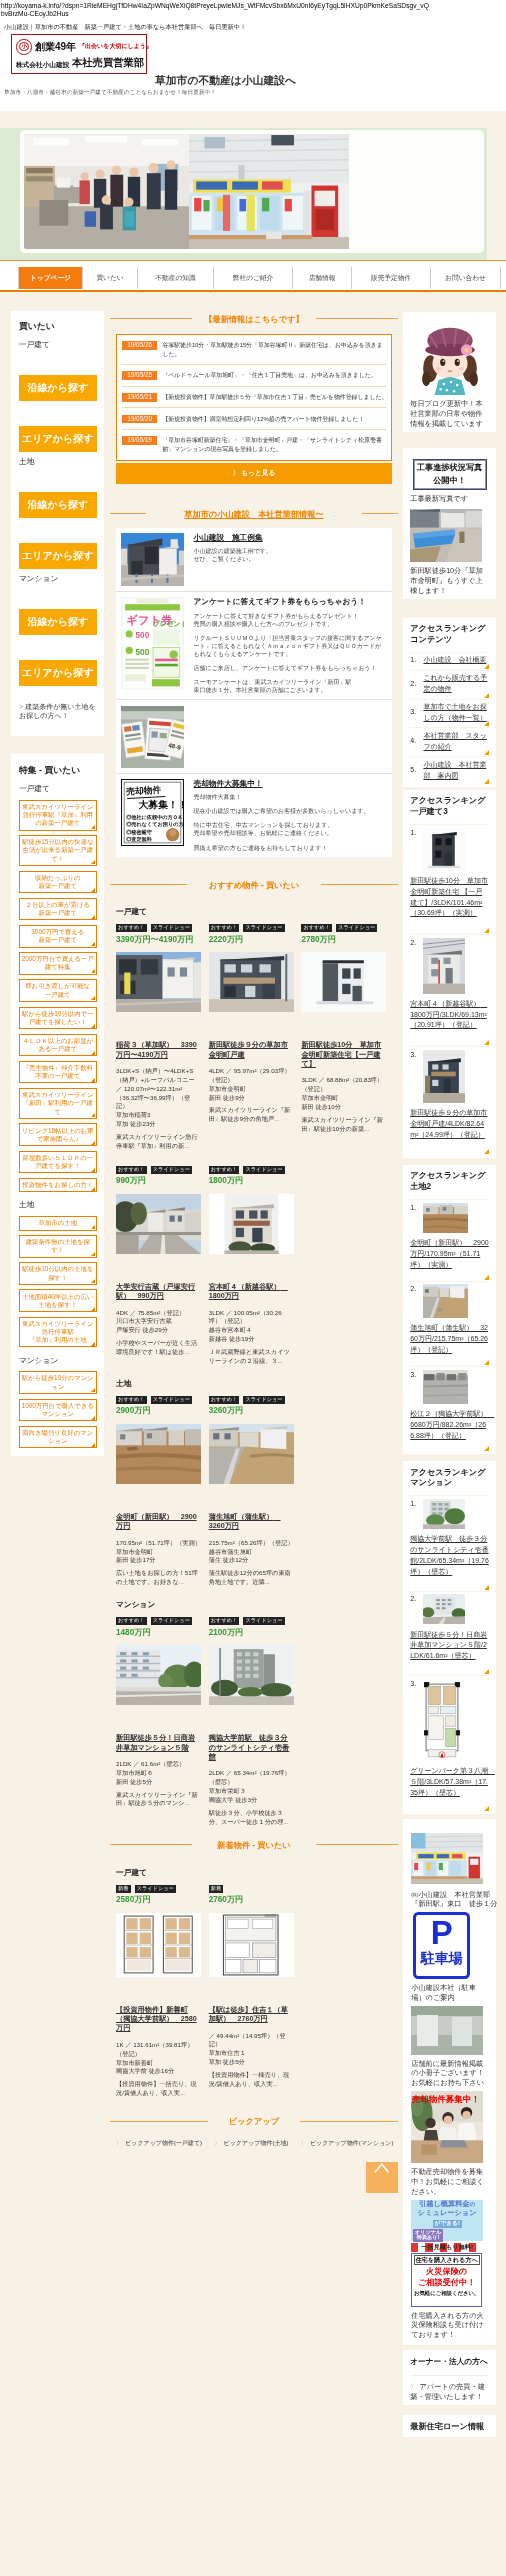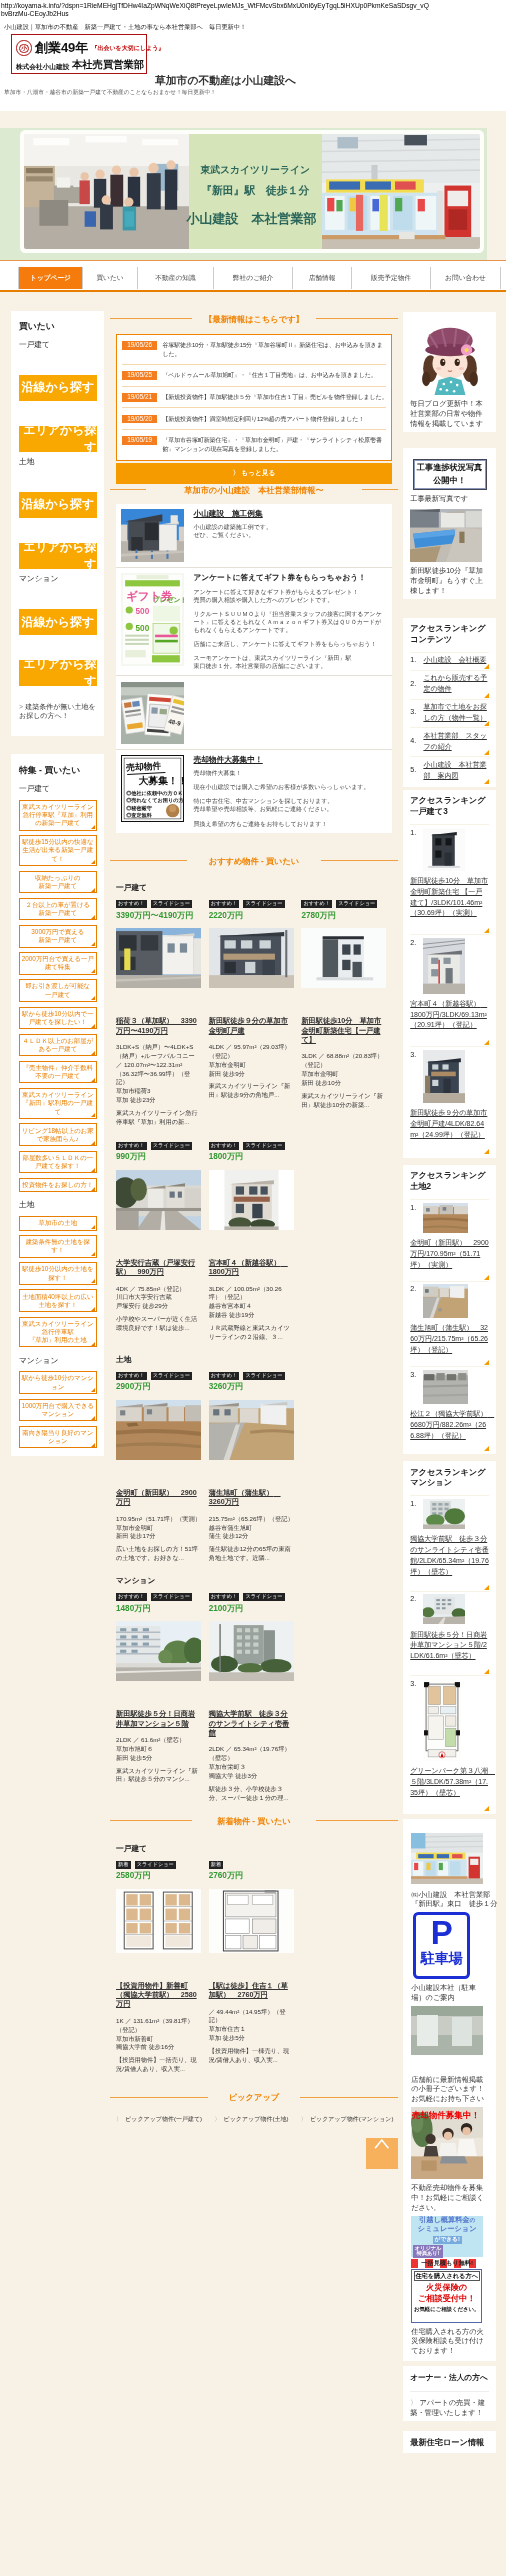--- a/index.html
+++ b/index.html
@@ -8,21 +8,21 @@
 
 #urlhead{padding:1.5px 0 0 1px;font-size:6.7px;color:#000;line-height:8.2px;word-break:break-all;}
 #titleline{font-size:6.2px;color:#222;padding:4.6px 0 0 4.1px;}
 #header{position:relative;height:56px;}
 #logobox{position:absolute;left:11.3px;top:2.6px;width:134px;height:38px;border:1px solid #aa1111;background:#fff;padding:0;white-space:nowrap;}
 #logorow1{display:flex;align-items:center;padding:4.1px 0 0 4.1px;}
 #logorow2{display:flex;align-items:flex-end;padding:1px 0 0 3.6px;}
 .koyamamark{width:13.4px;height:13.4px;border-radius:50%;border:1px solid #b01010;position:relative;flex:0 0 auto;background:#fff;}
 .koyamamark:before{content:"";position:absolute;left:2.1px;top:2.1px;right:2.1px;bottom:2.1px;border-radius:50%;border:0.5px solid #b01010;}
 .koyamamark:after{content:"小";position:absolute;left:0;right:0;top:3.1px;text-align:center;font-size:5.7px;color:#b01010;font-weight:bold;}
-#sogyo{font-size:13px;font-weight:bold;color:#111;margin-left:3.1px;}
+#sogyo{font-size:10px;font-weight:bold;color:#111;margin-left:3.1px;}
 #slogan{font-size:6px;font-weight:bold;color:#c00000;margin-left:3.1px;}
 #kk{font-size:6.7px;font-weight:bold;color:#111;}
 #honsha{font-size:10.3px;font-weight:bold;color:#111;margin-left:2.6px;}
 #catch{position:absolute;left:155px;top:42px;font-size:10.8px;font-weight:bold;color:#333;}
 #telblock{position:absolute;right:10.3px;top:4.1px;text-align:center;}
 #telblock .t1{font-size:5.7px;color:#333;}
 #telblock .t2{font-size:5.7px;color:#333;}
 #telblock .tel{font-size:12px;font-weight:bold;color:#222;margin-top:1.5px;}
 #telblock .t3{font-size:5.7px;color:#333;text-align:right;margin-top:1px;}
 #grayline{font-size:5.7px;color:#555;padding:1px 0 0 4.1px;height:12.4px;}
@@ -45,21 +45,21 @@
 
 #main{position:relative;background:#f8f1e6;height:2643px;}
 .col{position:absolute;top:0;}
 #lcol{left:11.3px;width:93px;}
 #ccol{left:116px;width:276px;}
 #rcol{left:403px;width:93px;}
 .wpanel{background:#fff;}
 
 .sideh{font-size:8.8px;font-weight:bold;color:#222;}
 .sidesub{font-size:7.7px;color:#222;}
-.obtn{background:#f8a800;color:#fff;font-size:12px;font-weight:bold;text-align:right;display:flex;align-items:center;justify-content:center;margin-top:25px;}
+.obtn{background:#f8a800;color:#fff;font-size:10px;font-weight:bold;text-align:left;display:flex;align-items:center;justify-content:center;margin-top:25px;}
 .fbtn{position:relative;border:1px solid #e87e00;background:#fff;color:#e87e00;font-size:6.4px;text-align:center;line-height:8.2px;display:flex;align-items:center;justify-content:center;padding:2.1px 1.5px;}
 .fbtn:after{content:"";position:absolute;right:0.5px;bottom:0.5px;border-style:solid;border-width:0 0 4.6px 4.6px;border-color:transparent transparent #e87e00 transparent;}
 .alink{font-size:7px;color:#333;line-height:9.3px;}
 .alink .ar{color:#888;margin-right:2.1px;}
 
 .secthead{position:relative;text-align:center;font-size:8.2px;font-weight:bold;color:#f08300;margin-left:-5.7px;margin-right:-5.7px;}
 .secthead .ln{position:absolute;top:4.6px;height:0.5px;background:#f0a040;width:82px;}
 .secthead .ln.l{left:0;} .secthead .ln.r{right:0;}
 #newsbox{border:1px solid #f08300;background:#fff;padding:0 5.2px;}
 .nitem{display:flex;padding:6.2px 0 5.7px;border-bottom:0.5px solid #f5d9ad;}
@@ -192,25 +192,20 @@
 <circle cx="160" cy="128" r="9" fill="#ecc9ac"></circle>
               <rect x="148" y="137" width="25" height="48" fill="#323a46"></rect>
 <circle cx="204" cy="132" r="9" fill="#e8c4a8"></circle>
               <rect x="192" y="141" width="26" height="46" fill="#3a9aaa"></rect>
               <rect x="196" y="150" width="18" height="30" fill="#45aabb"></rect>
 <rect x="118" y="150" width="22" height="30" fill="#3a66b0"></rect>
 <circle cx="286" cy="60" r="9" fill="#ecc9ac"></circle>
               <rect x="274" y="69" width="24" height="78" fill="#2e3542"></rect>
 </svg></div>
 
-<div id="btxt">
-            <div class="l1">東武スカイツリーライン</div>
-            <div class="l2">『新田』駅　徒歩１分</div>
-            <div class="l3">小山建設　本社営業部</div>
-          </div>
 
 <div id="bphoto2" style="flex:1;">
 <svg width="160" height="116" viewBox="0 0 311 225" preserveAspectRatio="none">
 <rect width="311" height="225" fill="#eef0f0"></rect>
 <rect x="0" y="0" width="311" height="95" fill="#e6e9ea"></rect>
 <line x1="0" y1="14" x2="311" y2="10" stroke="#d5d9da" stroke-width="3"></line>
               <line x1="0" y1="34" x2="311" y2="30" stroke="#d5d9da" stroke-width="3"></line>
               <line x1="0" y1="54" x2="311" y2="50" stroke="#d5d9da" stroke-width="3"></line>
               <line x1="0" y1="74" x2="311" y2="70" stroke="#d5d9da" stroke-width="3"></line>
 <rect x="30" y="6" width="40" height="22" fill="#aebec8"></rect>
@@ -351,21 +346,21 @@
         </div>
 
 <div class="nitem last">
           <span class="ndate">19/05/19</span>
           <span class="ntext">『草加市谷塚町新築住宅』・『草加市金明町』戸建・『サンライトシティ松原壱番館』マンションの現在写真を登録しました。</span>
         </div>
 </div>
 
 <div class="morebar">〉 もっと見る</div>
 
-<div class="secthead" style="margin-top:1px;">草加市の小山建設　本社営業部情報〜<span class="ln l" style="width:36px;"></span><span class="ln r" style="width:36px;"></span></div>
+<div class="secthead" style="margin-top:25px;text-decoration:underline;">草加市の小山建設　本社営業部情報〜<span class="ln l" style="width:36px;"></span><span class="ln r" style="width:36px;"></span></div>
 
 <div style="margin-top:8.2px;">
 
 <div class="inforow">
 
 <div class="thumb" id="th-sekou"><svg width="63" height="53" viewBox="0 0 122 102" preserveAspectRatio="none">
               <rect width="122" height="102" fill="#3886d8"></rect>
               <rect x="0" y="60" width="122" height="42" fill="#b8b4ac"></rect>
               <rect x="14" y="22" width="60" height="58" fill="#474c52"></rect>
               <path d="M8 24 L80 10 L80 24 Z" fill="#3a3f45"></path>
@@ -1169,21 +1164,21 @@
 
 <div id="psign">
           <div class="pbig">P</div>
           <div class="ptxt">駐車場</div>
         </div>
 
 <div class="rtext" style="margin-top:4.1px;">小山建設本社（駐車場）のご案内</div>
 
 <div id="bookphoto"></div>
 
-<div class="rtext" style="margin-top:20px;">店舗前に最新情報掲載の小冊子ございます！お気軽にお持ち下さい</div>
+<div class="rtext" style="margin-top:4px;">店舗前に最新情報掲載の小冊子ございます！お気軽にお持ち下さい</div>
 
 <div id="baikphoto"><svg width="72" height="72" viewBox="0 0 140 140" preserveAspectRatio="none">
             <rect width="140" height="140" fill="#ece6dc"></rect>
             <rect x="0" y="0" width="140" height="60" fill="#e2ddd2"></rect>
             <ellipse cx="22" cy="44" rx="20" ry="34" fill="#5a7a4a"></ellipse>
             <ellipse cx="12" cy="30" rx="12" ry="20" fill="#6a8a58"></ellipse>
             <circle cx="72" cy="52" r="11" fill="#3a2e28"></circle>
             <circle cx="72" cy="56" r="8" fill="#eac4a8"></circle>
             <path d="M58 70 L86 70 L90 96 L54 96 Z" fill="#f4f2ee"></path>
             <circle cx="108" cy="42" r="11" fill="#2e2620"></circle>

